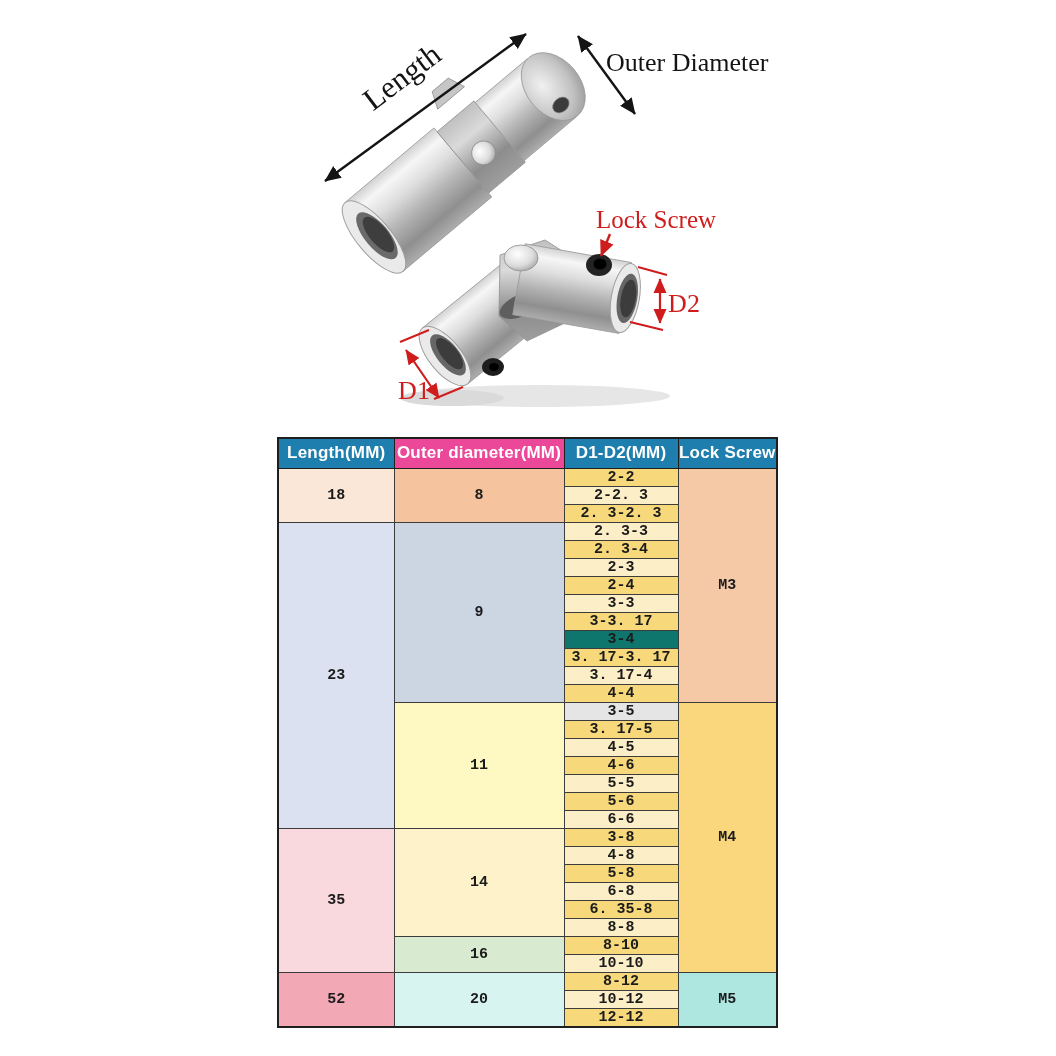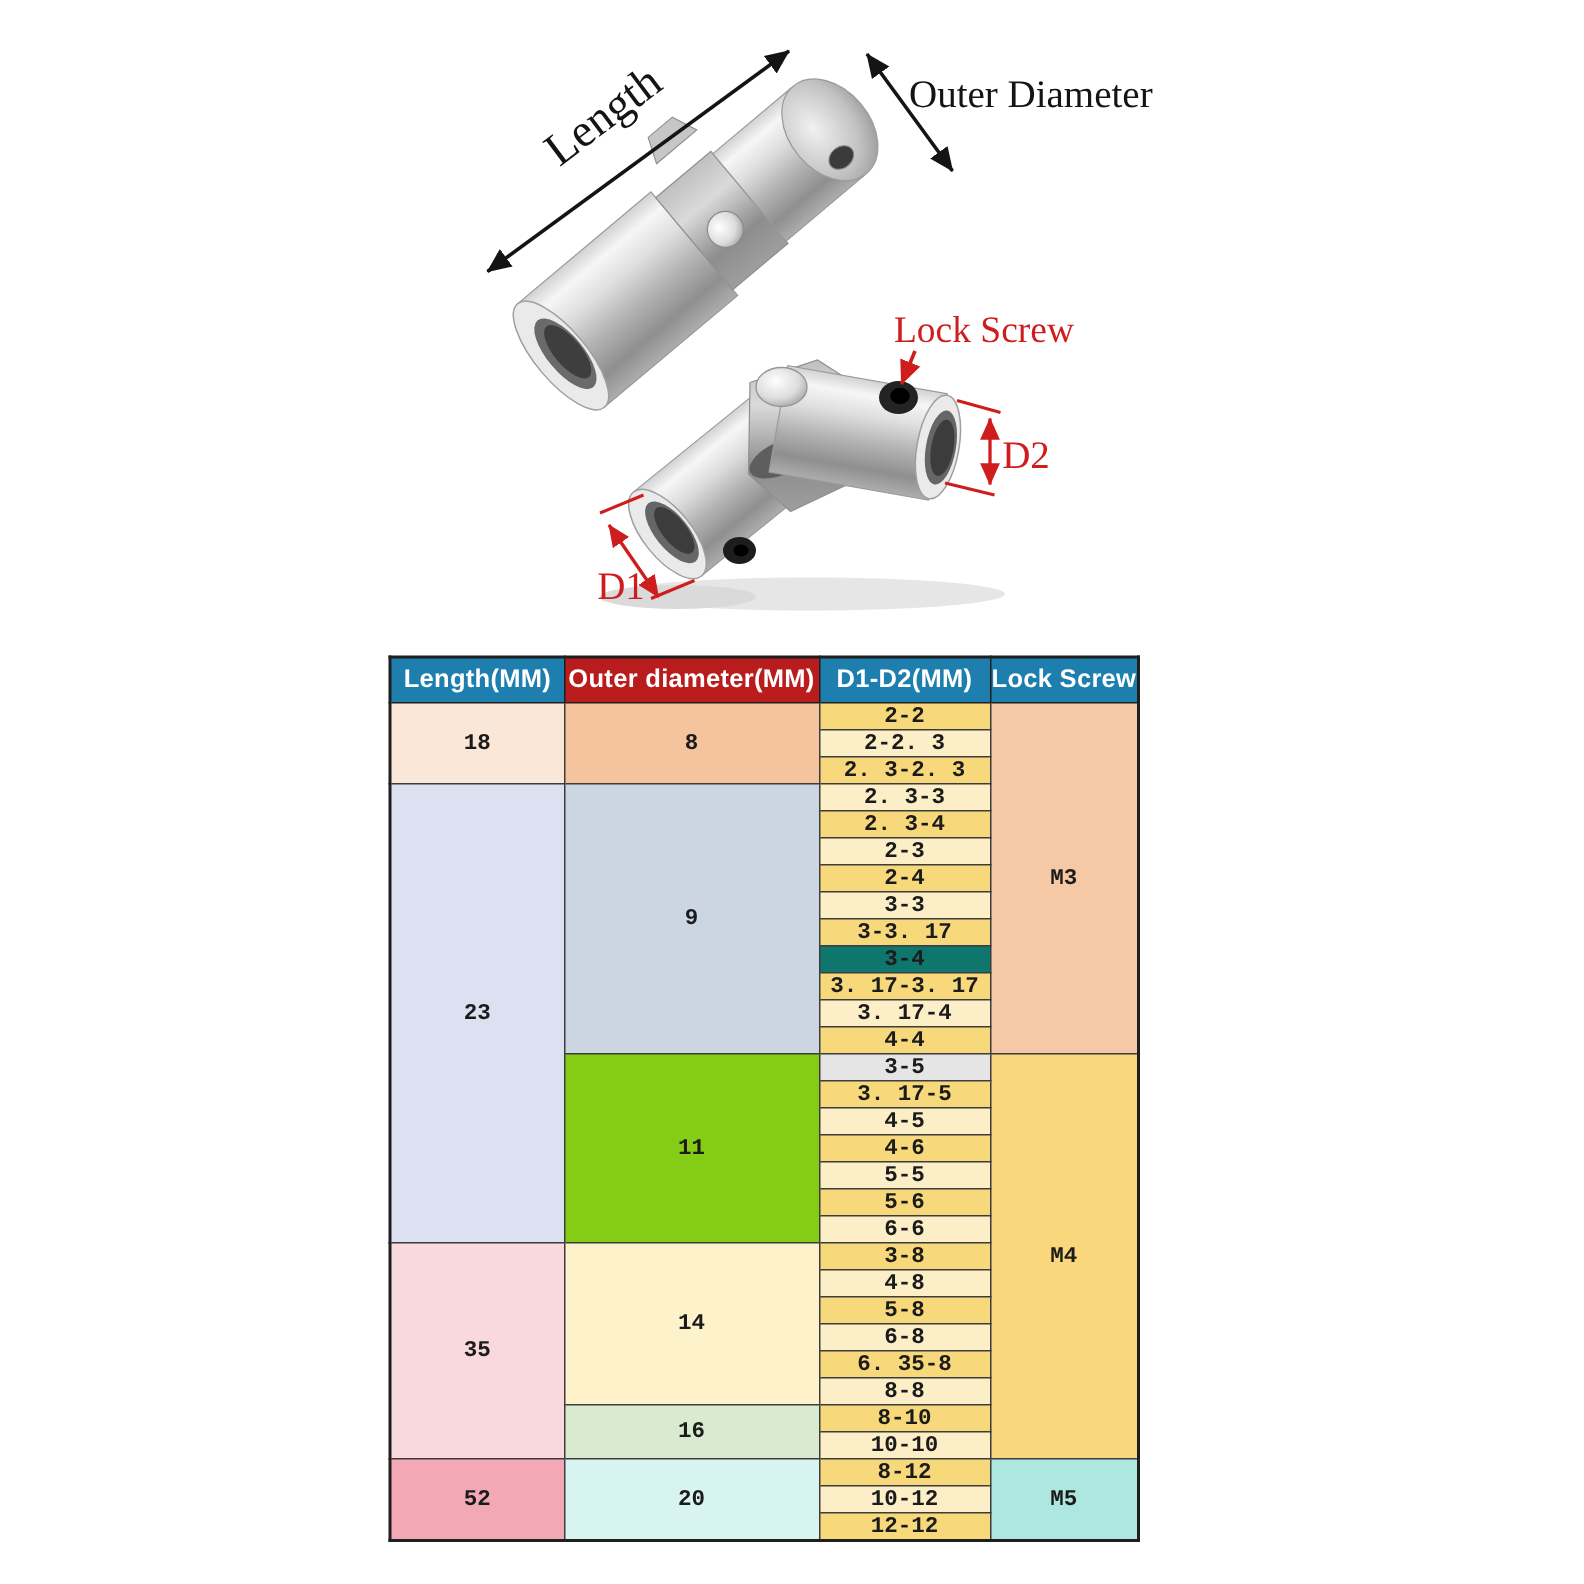--- a/index.html
+++ b/index.html
@@ -2,21 +2,21 @@
 <html><head>
 <meta charset="utf-8">
 <style>
   * { margin:0; padding:0; box-sizing:border-box; }
   html,body { background:#ffffff; }
   .canvas{
     position:relative; width:1056px; height:1056px; background:#ffffff;
     overflow:hidden; font-family:"Liberation Sans", sans-serif;
   }
   .diagram{ position:absolute; left:0; top:0; }
-  .table-wrap{ position:absolute; left:259px; top:437px; }
+  .table-wrap{ position:absolute; left:277px; top:437px; }
   table.spec{
     border-collapse:collapse; table-layout:fixed; width:499px;
     border:2px solid #1f1f1f;
   }
   .spec th{
     height:30px; font-family:"Liberation Sans", sans-serif; font-weight:bold;
     font-size:17px; text-align:center; vertical-align:middle;
     border:1px solid #1f1f1f; letter-spacing:0.2px;
   }
   .spec td{
@@ -127,21 +127,21 @@
     <table class="spec">
       <colgroup>
         <col style="width:116px">
           <col style="width:170px">
           <col style="width:114px">
           <col style="width:99px">
       </colgroup>
       <thead>
         <tr>
             <th style="background: rgb(30, 127, 174); color: rgb(255, 255, 255);">Length(MM)</th>
-            <th style="background: #b91c1c; color: rgb(255, 255, 255);">Outer diameter(MM)</th>
+            <th style="background: #ec4899; color: rgb(255, 255, 255);">Outer diameter(MM)</th>
             <th style="background: rgb(30, 127, 174); color: rgb(255, 255, 255); margin-top: 26px;">D1-D2(MM)</th>
             <th style="background: rgb(30, 127, 174); color: rgb(255, 255, 255);">Lock Screw</th>
           </tr>
       </thead>
       <tbody>
           <tr>
             <td rowspan="3" style="background: rgb(251, 231, 216);">18</td>
             <td rowspan="3" style="background: rgb(245, 196, 158);">8</td>
             <td style="background: rgb(247, 217, 123);">2-2</td>
             <td rowspan="13" style="background: rgb(245, 200, 166);">M3</td>
@@ -178,21 +178,21 @@
           <tr>
             <td style="background: rgb(247, 217, 123);">3. 17-3. 17</td>
           </tr>
           <tr>
             <td style="background: rgb(252, 238, 199);">3. 17-4</td>
           </tr>
           <tr>
             <td style="background: rgb(247, 217, 123);">4-4</td>
           </tr>
           <tr>
-            <td rowspan="7" style="background: #84cc16;">11</td>
+            <td rowspan="7" style="background: #fef9c3;">11</td>
             <td style="background: #e5e5e5;">3-5</td>
             <td rowspan="15" style="background: rgb(250, 215, 125);">M4</td>
           </tr>
           <tr>
             <td style="background: rgb(247, 217, 123);">3. 17-5</td>
           </tr>
           <tr>
             <td style="background: rgb(252, 238, 199);">4-5</td>
           </tr>
           <tr>

